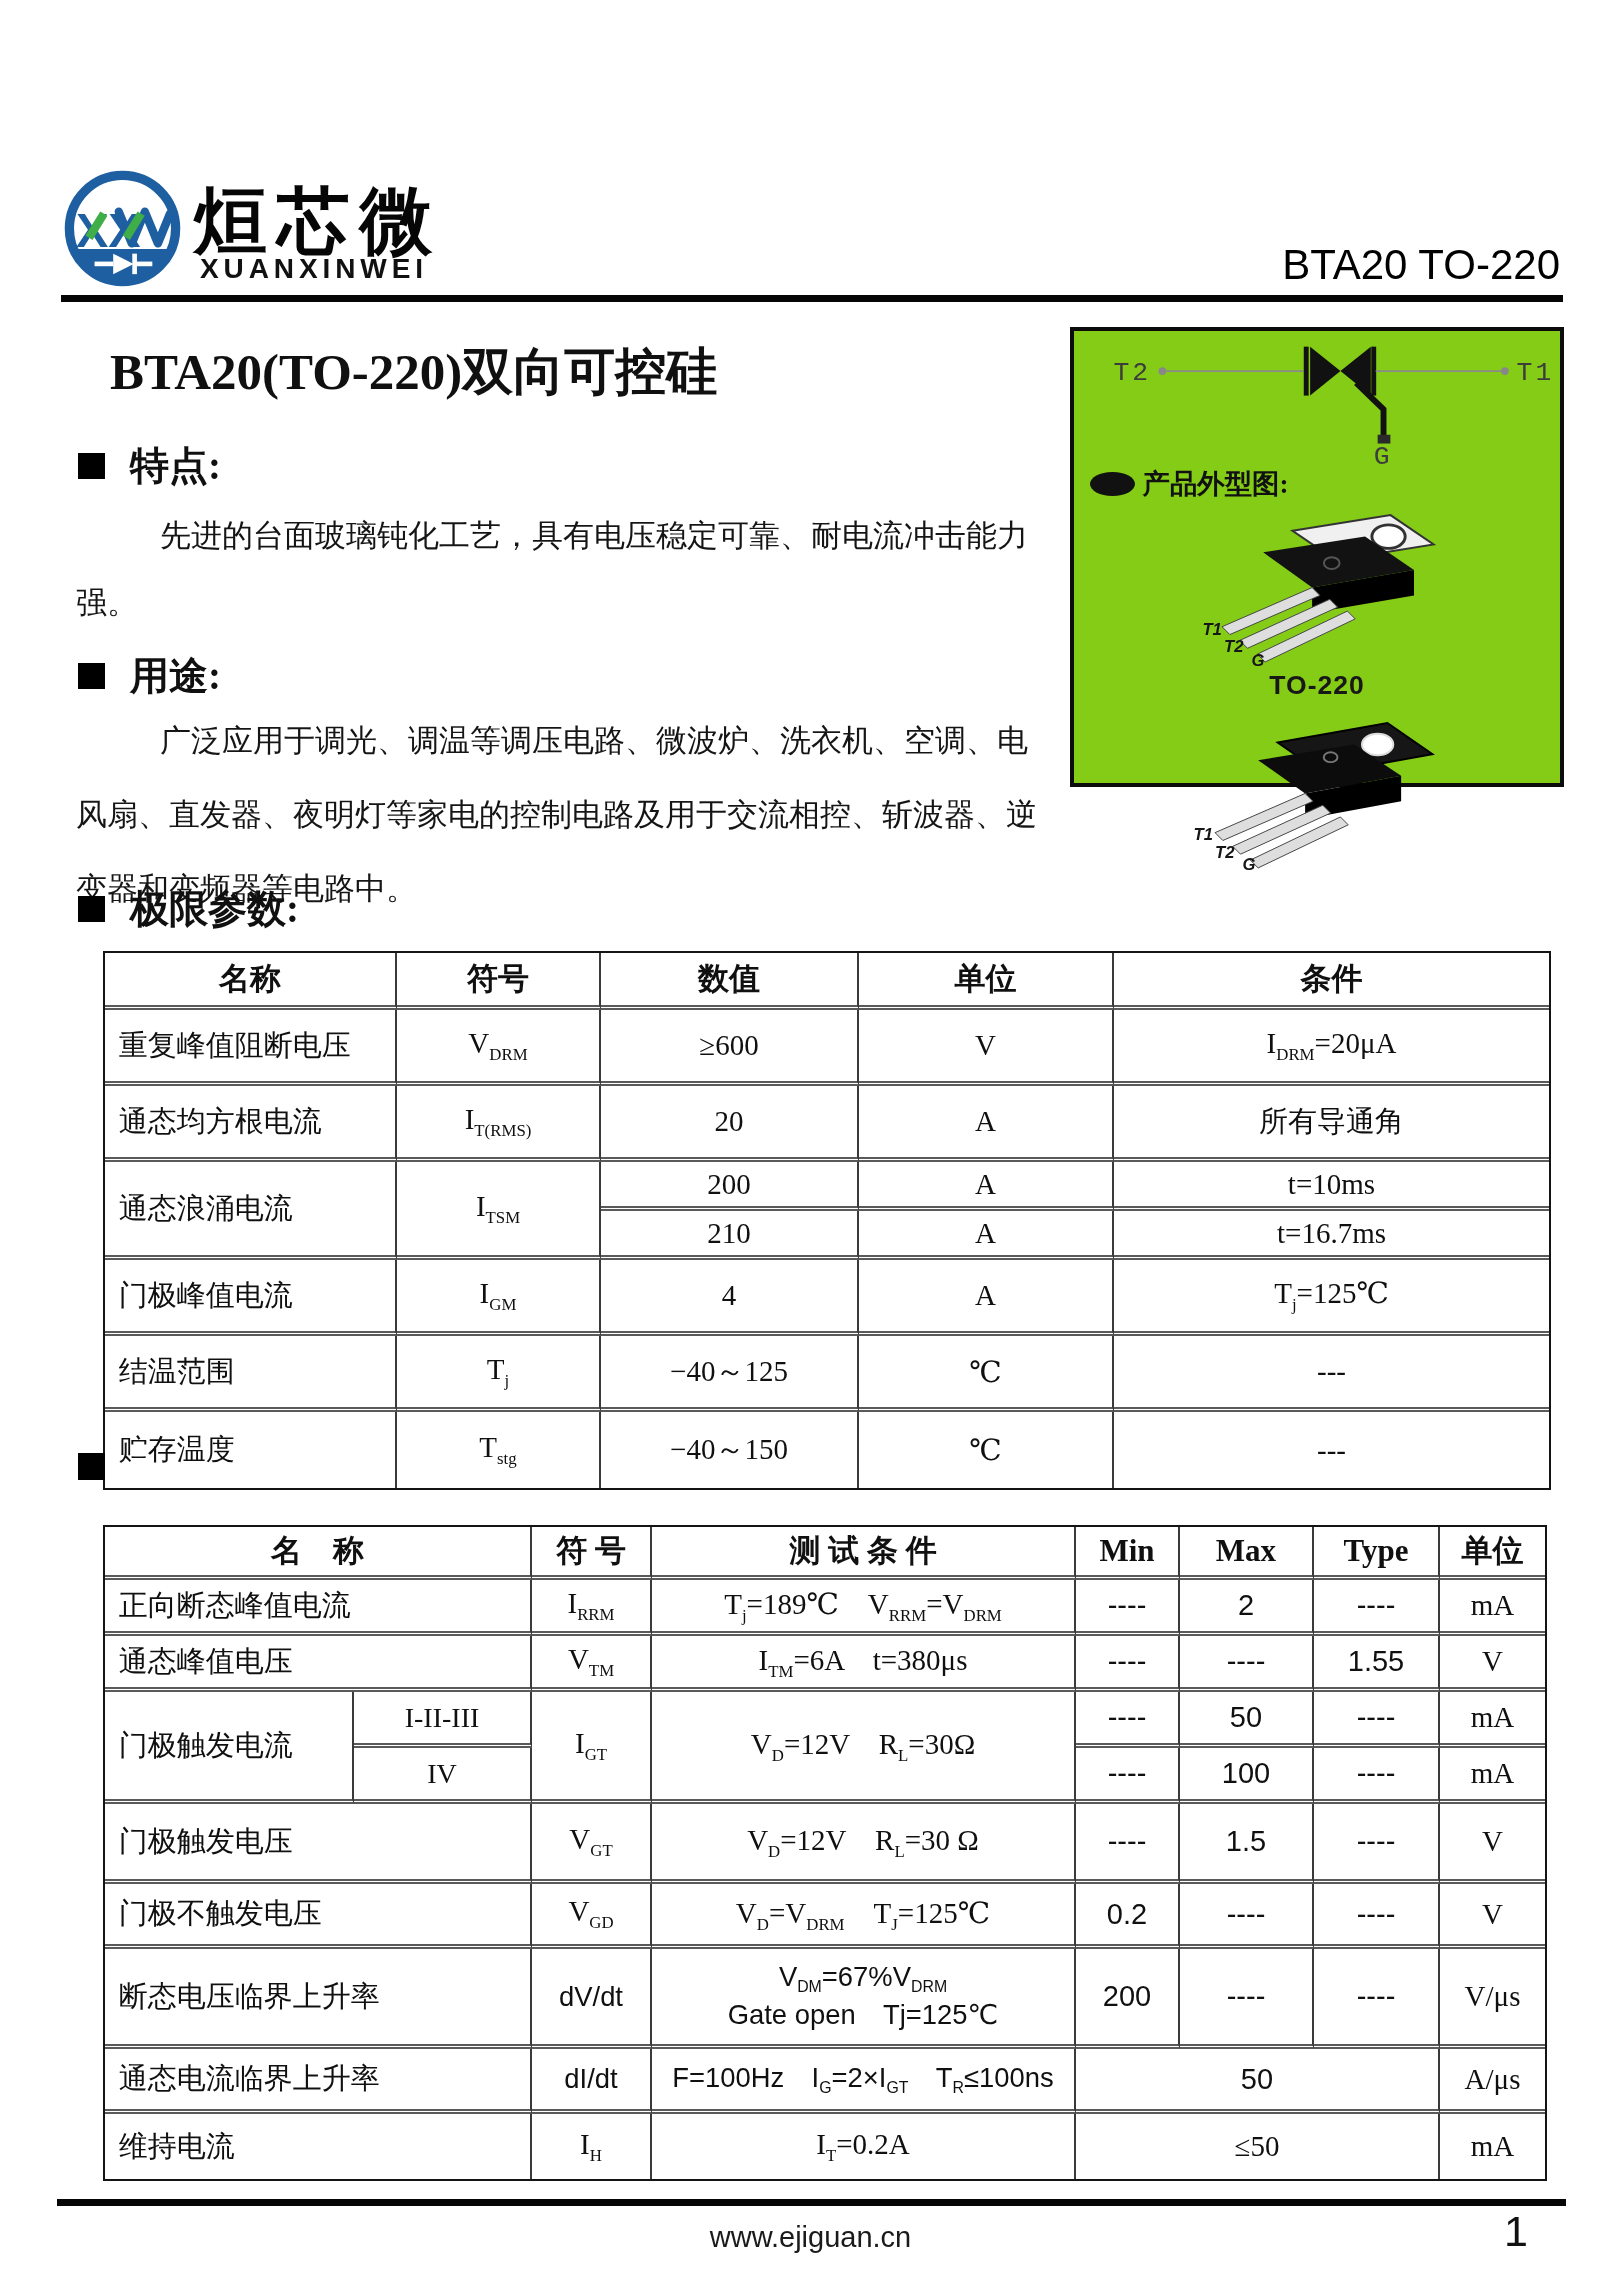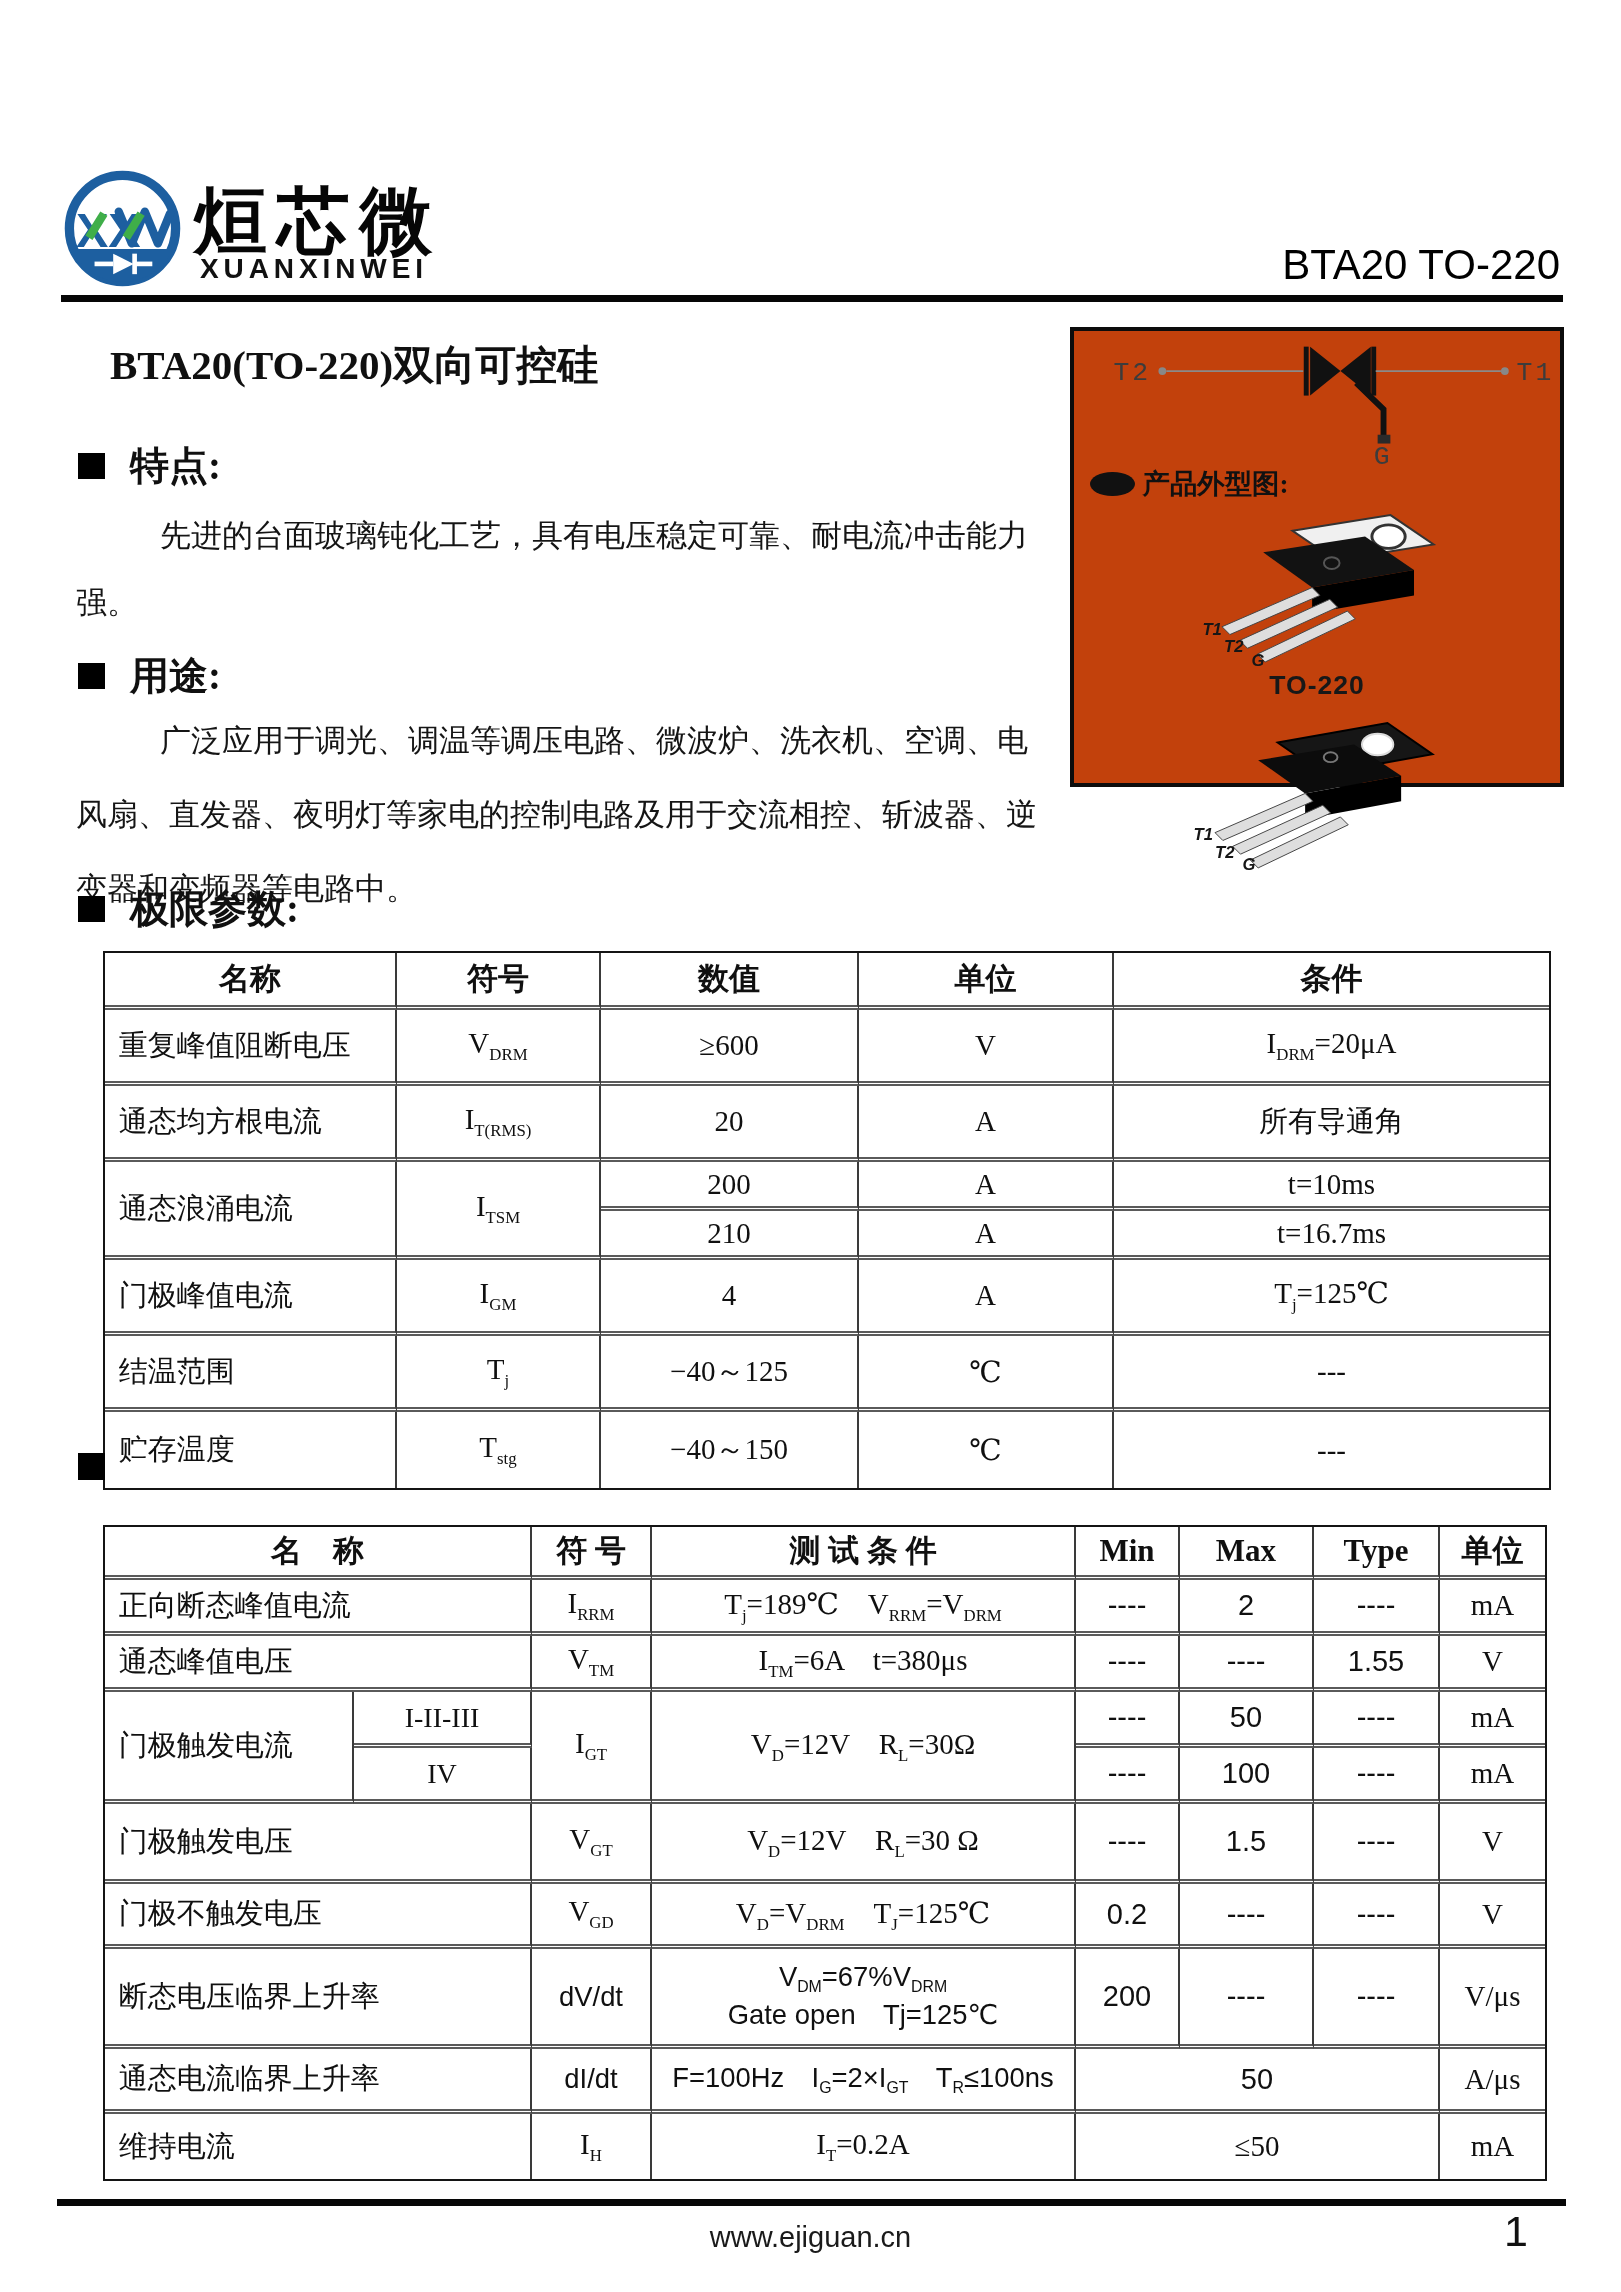--- a/index.html
+++ b/index.html
@@ -13,35 +13,35 @@
 
   
   .brand-cn { left:194px; top:173px; font-family:"Liberation Sans","DejaVu Sans",sans-serif;
               font-weight:900; font-size:73px; letter-spacing:9.8px; color:#060606; }
   .brand-en { left:200px; top:253px; font-family:"Liberation Sans","DejaVu Sans",sans-serif;
               font-weight:bold; font-size:28px; letter-spacing:4.9px; color:#111; }
   .doc-code { right:61px; top:241px; font-family:"Liberation Sans","DejaVu Sans",sans-serif;
               font-size:42px; color:#000; }
   .header-rule { left:61px; top:295px; width:1502px; height:6.9px; background:#060606; }
 
-  .page-title { left:110px; top:338px; font-size:41px; font-weight:bold; }
+  .page-title { left:110px; top:338px; font-size:51px; font-weight:bold; }
 
   .heading { display:flex; align-items:center; font-size:39px; font-weight:bold; }
   .sq { display:inline-block; width:26.5px; height:26.5px; background:#000; margin-right:25.5px; flex:none; }
   .h-feat { left:78px; top:439px; }
   .h-app  { left:78px; top:649px; }
   .h-lim  { left:78px; top:882px; }
   .h-ele  { left:78px; top:1453px; }
 
   .para { position:absolute; left:76px; width:968px; font-size:31px; color:#151515; text-indent:84px; }
   .p-feat { top:502px; line-height:67px; }
   .p-app  { top:704px; line-height:74px; }
 
   
-  .dbox { left:1070px; top:327px; width:494px; height:460px; border:4.9px solid #0c0c0c; background:#c2410c; }
+  .dbox { left:1070px; top:327px; width:494px; height:460px; border:4.9px solid #0c0c0c; background:#84cc16; }
   .outline-row { position:absolute; left:15.7px; top:135px; display:flex; align-items:center;
                  font-weight:bold; font-size:27.4px; color:#111; }
   .dot { width:45px; height:24.5px; background:#111; border-radius:50%; margin-right:7.8px; flex:none; }
   .schem { position:absolute; left:0; top:0; }
   .pkg1 { position:absolute; left:54px; top:178px; }
   .pkg2 { position:absolute; left:47px; top:382px; }
   .cap  { position:absolute; left:0; right:0; text-align:center;
           font-family:"Liberation Sans","DejaVu Sans",sans-serif; font-weight:bold; color:#181818; }
   .cap1 { top:339px; font-size:26.5px; letter-spacing:1px; }
   .cap2 { top:498px; font-size:34px; letter-spacing:2px; }

